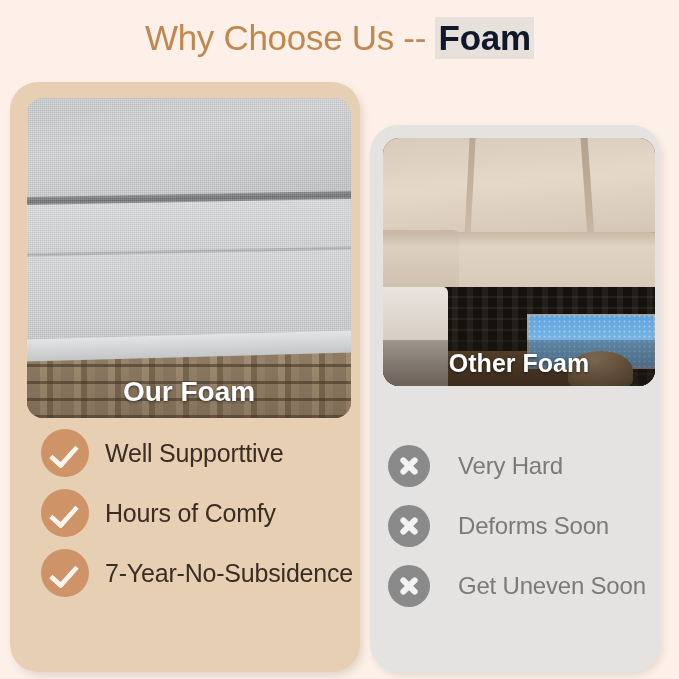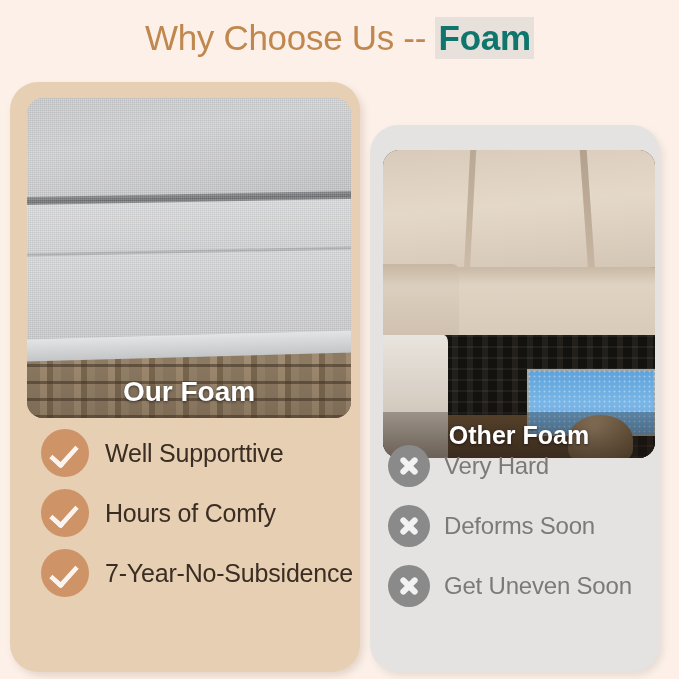--- a/index.html
+++ b/index.html
@@ -23,21 +23,21 @@
   }
   #title-normal {
     font-size: 35px;
     font-weight: 400;
     color: #C0884F;
     letter-spacing: -0.3px;
   }
   #title-accent {
     font-size: 35px;
     font-weight: 700;
-    color: #0f766e;
+    color: #0f172a;
     background: #E8E0DA;
     padding: 1px 3px 2px 3px;
     letter-spacing: -0.2px;
   }
 
   
   .card {
     position: absolute;
     border-radius: 28px;
     box-sizing: border-box;
@@ -61,22 +61,22 @@
     overflow: hidden;
     border-radius: 16px;
     padding-left: 8px;
   }
   #photo-our {
     left: 17px; top: 16px;
     width: 316px; height: 320px;
     background: #BFC0C2;
   }
   #photo-other {
-    left: 13px; top: 25px;
-    width: 264px; height: 308px;
+    left: 13px; top: 13px;
+    width: 264px; height: 248px;
     background: #5C4A42;
   }
 
   
   .our-cushion-top {
     position: absolute; left: -4%; top: -2%;
     width: 108%; height: 34%;
     background: linear-gradient(170deg, #C9CACC 0%, #D3D4D6 40%, #C2C3C5 100%);
     border-radius: 0 0 14% 10%;
   }
@@ -262,21 +262,21 @@
     margin-left: -11px; margin-top: -3px;
   }
   .badge-x::before { transform: rotate(45deg); }
   .badge-x::after  { transform: rotate(-45deg); }
 
   .feature-text { white-space: nowrap; }
   #list-our .feature-text {
     font-size: 25px; color: #3A2D23; font-weight: 400; letter-spacing: -0.2px;
   }
   #list-other .feature-text {
-    font-size: 24px; color: #7C7A78; font-weight: 400; letter-spacing: -0.2px;
+    font-size: 24px; color: #7C7A78; font-weight: 400; letter-spacing: -0.2px; margin-left: 14px;
   }
 </style>
 </head>
 <body>
 
 <div id="title-bar">
   <span id="title-normal">Why Choose Us -- </span><span id="title-accent">Foam</span>
 </div>
 
 <div id="card-our" class="card">

